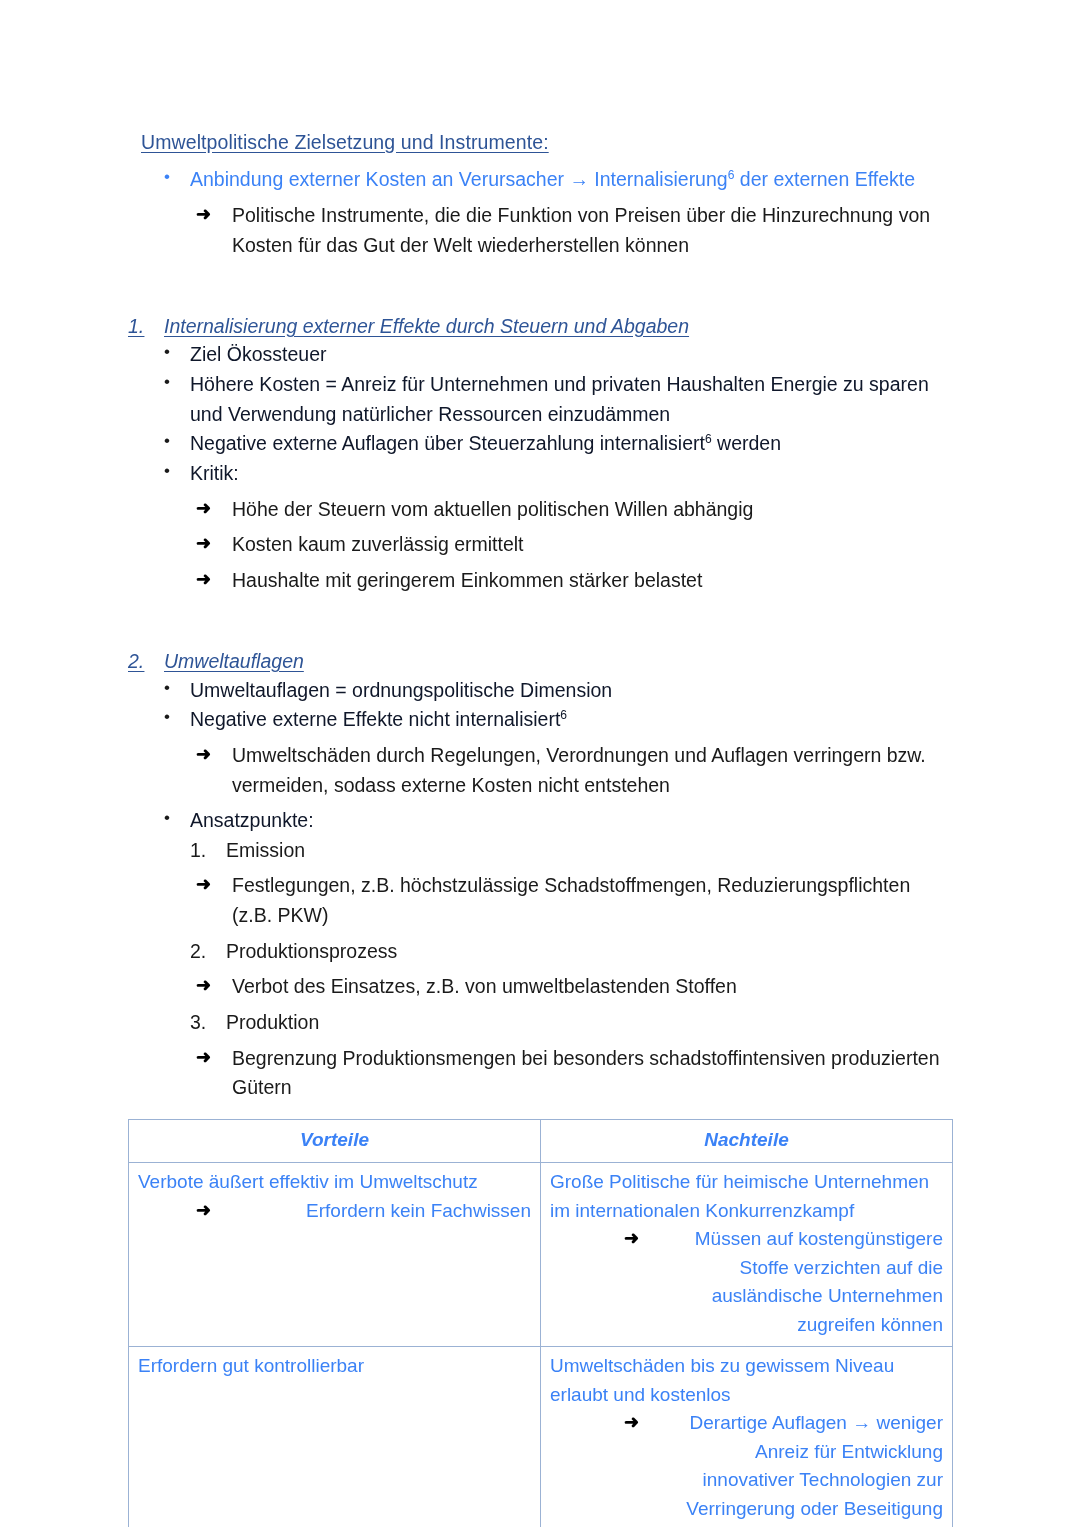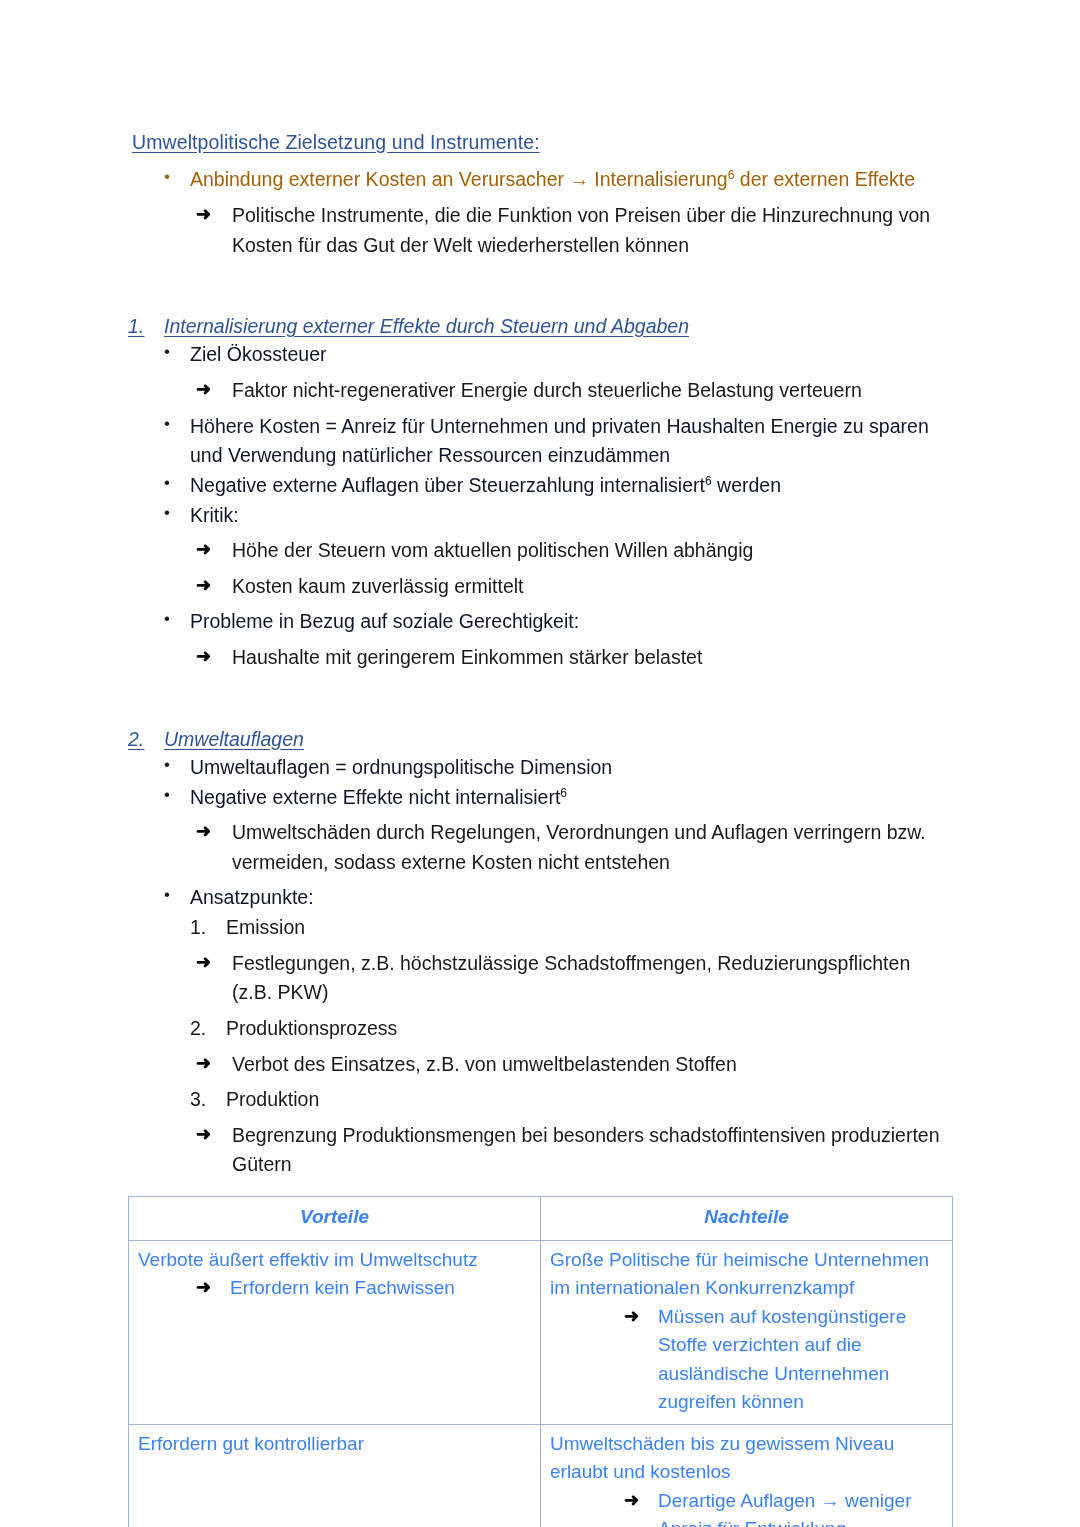--- a/index.html
+++ b/index.html
@@ -25,21 +25,21 @@
     background: #ffffff;
   }
 
   
   .doc-title {
     font-size: 19.5px;
     line-height: 1.45;
     color: #2e5496;
     text-decoration: underline;
     text-underline-offset: 3px;
-    margin: 0 0 9px 4px;
+    margin: 0 0 9px 13px;
     letter-spacing: 0.1px;
   }
 
   .section-heading {
     font-size: 19.5px;
     line-height: 1.45;
     color: #2e5496;
     font-style: italic;
     text-decoration: underline;
     text-underline-offset: 3px;
@@ -67,21 +67,21 @@
     color: #0f172a;
   }
   .bullet::before {
     content: "\2022";
     position: absolute;
     left: 36px;
     top: -1px;
     font-size: 17px;
     color: #1a1a1a;
   }
-  .bullet.purple, .bullet.purple::before { color: #a16207; }
+  .bullet.purple, .bullet.purple::before { color: #3b82f6; }
 
   
   .arrow {
     position: relative;
     font-size: 19.5px;
     line-height: 1.52;
     margin: 6px;
     padding-left: 98px;
     color: #1a1a1a;
   }
@@ -140,20 +140,21 @@
     text-align: center;
     font-style: italic;
     font-weight: bold;
     padding: 6px 9px 8px 9px;
   }
   .cell-line { margin: 0; }
   .cell-arrow {
     position: relative;
     margin: 0;
     padding-left: 92px;
+    text-align: right;
   }
   .cell-arrow::before {
     content: "\279C";
     position: absolute;
     left: 58px;
     top: 0;
     font-weight: bold;
     font-size: 18px;
     color: #000000;
   }
@@ -173,27 +174,25 @@
   </div>
 
   <div class="gap-lg"></div>
 
   <div class="block">
     <p class="section-heading">
         <span class="num">1.</span>
         <span class="txt">Internalisierung externer Effekte durch Steuern und Abgaben</span>
       </p>
     <p class="bullet">Ziel Ökossteuer</p>
-    <p class="arrow">Faktor nicht-regenerativer Energie durch steuerliche Belastung verteuern</p>
     <p class="bullet">Höhere Kosten = Anreiz für Unternehmen und privaten Haushalten Energie zu sparen und Verwendung natürlicher Ressourcen einzudämmen</p>
     <p class="bullet"><span>Negative externe Auflagen über Steuerzahlung internalisiert</span><sup>6</sup><span> werden</span></p>
     <p class="bullet">Kritik:</p>
     <p class="arrow">Höhe der Steuern vom aktuellen politischen Willen abhängig</p>
     <p class="arrow">Kosten kaum zuverlässig ermittelt</p>
-    <p class="bullet">Probleme in Bezug auf soziale Gerechtigkeit:</p>
     <p class="arrow">Haushalte mit geringerem Einkommen stärker belastet</p>
   </div>
 
   <div class="gap-lg"></div>
 
   <div class="block">
     <p class="section-heading">
         <span class="num">2.</span>
         <span class="txt">Umweltauflagen</span>
       </p>

